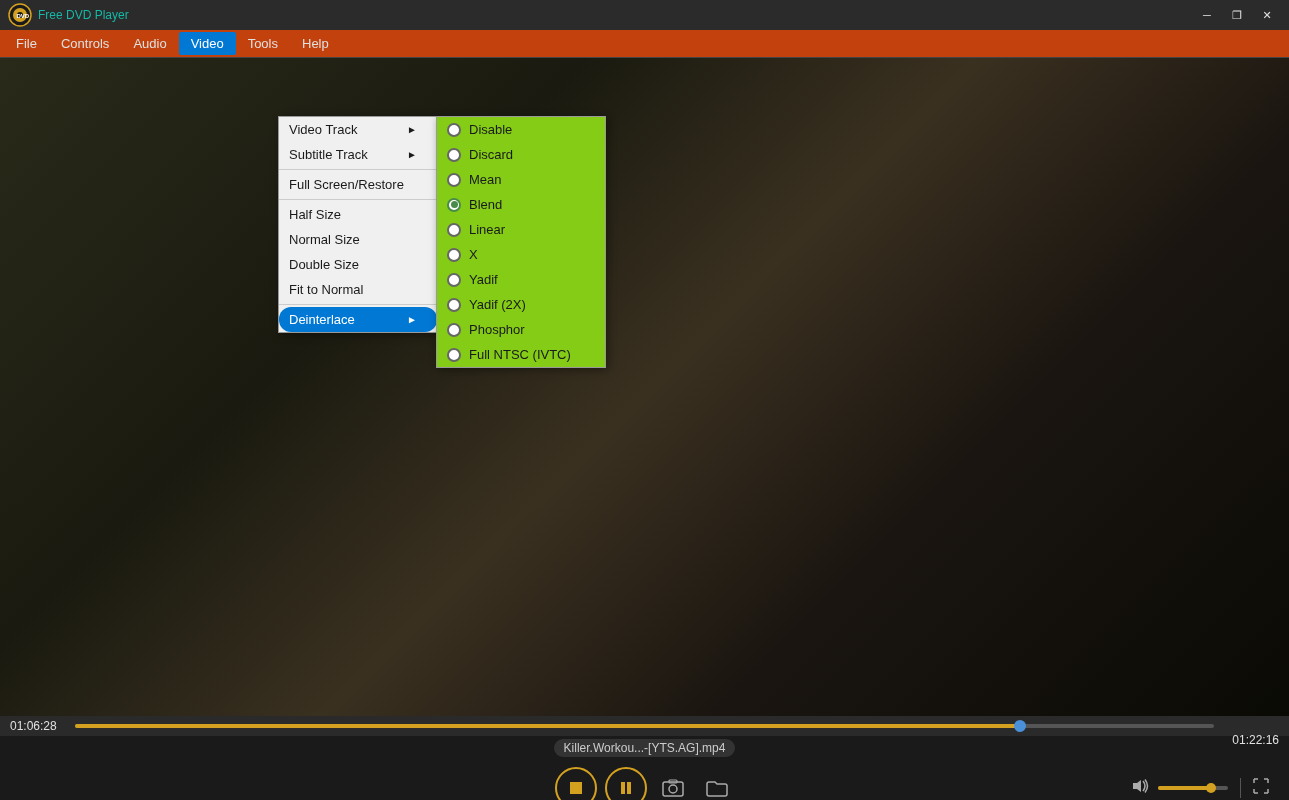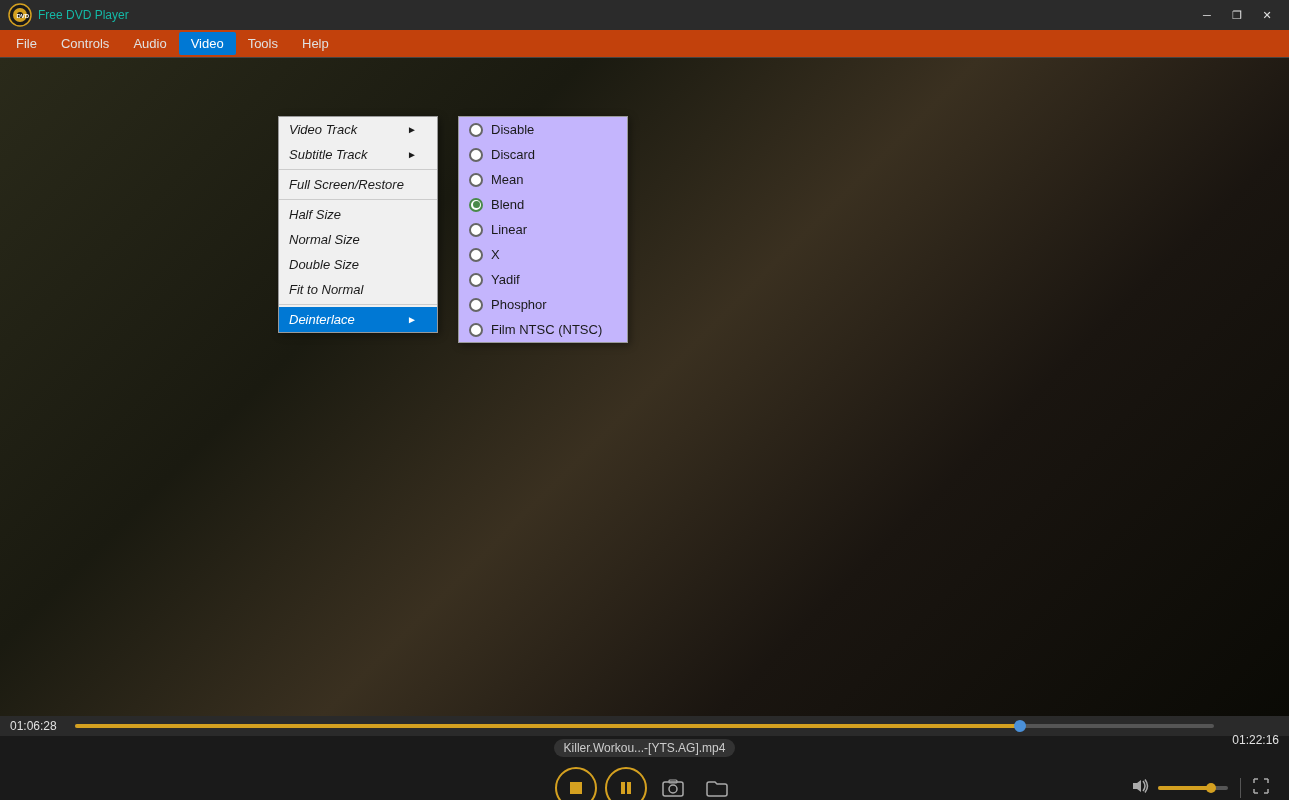--- a/index.html
+++ b/index.html
@@ -93,54 +93,52 @@
     #video-dropdown {
       position: absolute;
       top: 58px;
       left: 278px;
       background: #f0f0f0;
       border: 1px solid #999;
       box-shadow: 2px 2px 8px rgba(0,0,0,0.4);
       min-width: 160px;
       z-index: 100;
       color: #1a1a1a;
-      font-style: italic;
     }
     .dropdown-item {
       padding: 5px 20px 5px 10px;
       cursor: pointer;
       display: flex;
       align-items: center;
       justify-content: space-between;
       font-size: 13px;
       white-space: nowrap;
     }
-    .dropdown-item.highlighted { background: #0078d4; color: #fff; }
+    .dropdown-item.highlighted { background: #0078d4; color: #fff; border-radius: 12px; }
     .dropdown-item .arrow {
       margin-left: 10px;
       font-size: 10px;
     }
     .dropdown-separator {
       height: 1px;
       background: #ccc;
       margin: 2px 0;
     }
 
     
     #deinterlace-submenu {
       position: absolute;
       top: 58px;
       left: 436px;
-      background: #c4b5fd;
+      background: #84cc16;
       border: 1px solid #999;
       box-shadow: 2px 2px 8px rgba(0,0,0,0.4);
       min-width: 170px;
       z-index: 101;
       color: #1a1a1a;
-      margin-left: 22px;
     }
     .radio-item {
       padding: 5px 10px;
       cursor: pointer;
       display: flex;
       align-items: center;
       gap: 8px;
       font-size: 13px;
       white-space: nowrap;
     }
@@ -417,25 +415,29 @@
     <div class="radio-item">
       <div class="radio-circle"></div>
       <span>X</span>
     </div>
     <div class="radio-item">
       <div class="radio-circle"></div>
       <span>Yadif</span>
     </div>
     <div class="radio-item">
       <div class="radio-circle"></div>
+      <span>Yadif (2X)</span>
+    </div>
+    <div class="radio-item">
+      <div class="radio-circle"></div>
       <span>Phosphor</span>
     </div>
     <div class="radio-item">
       <div class="radio-circle"></div>
-      <span>Film NTSC (NTSC)</span>
+      <span>Full NTSC (IVTC)</span>
     </div>
   </div>
 </div>
 
 <div id="control-bar">
 
   <div id="progress-container">
     <span id="time-current">01:06:28</span>
     <div id="progress-track">
       <div id="progress-fill" style="width: 83%;"></div>

